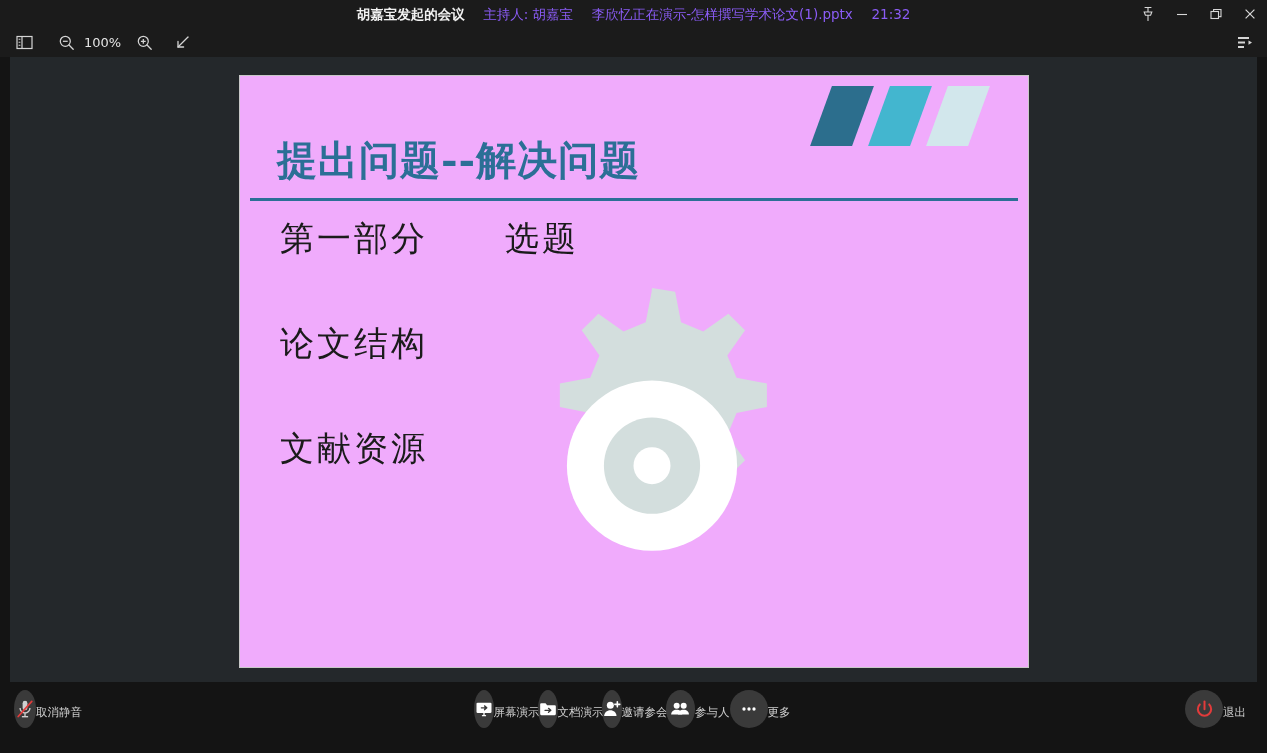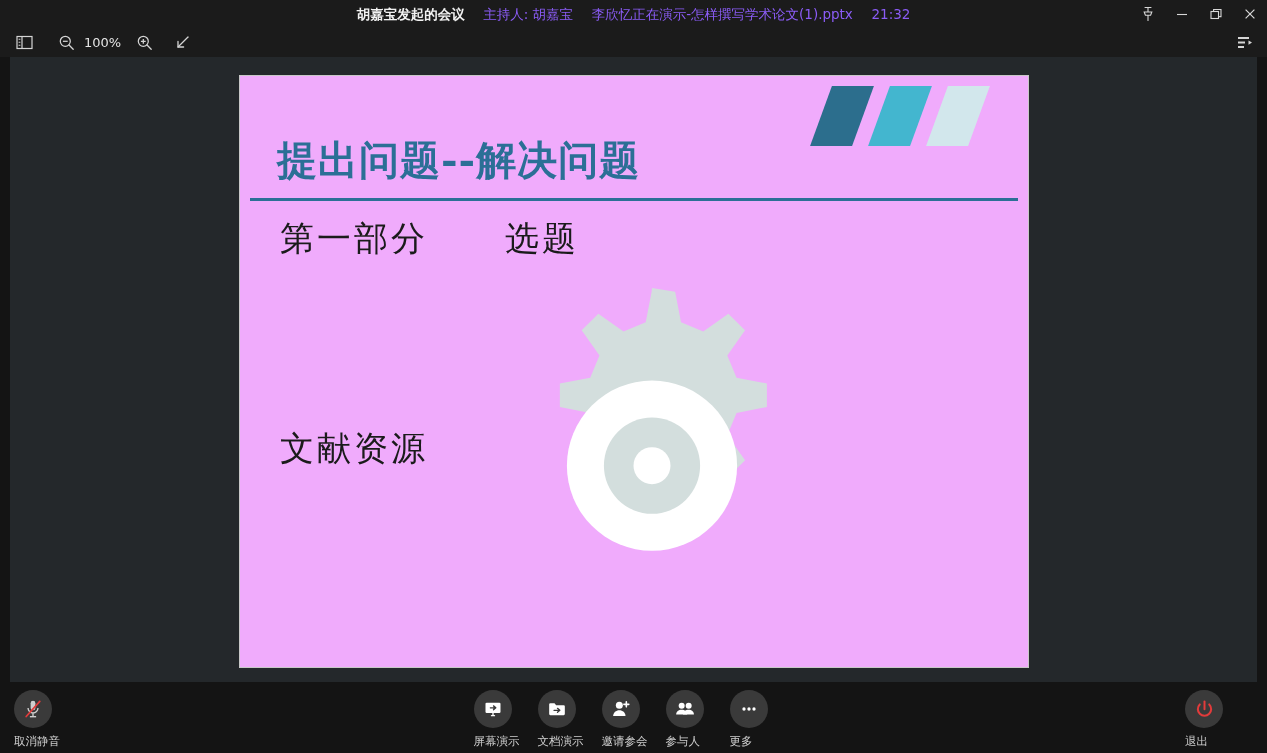--- a/index.html
+++ b/index.html
@@ -156,21 +156,21 @@
     display: flex; align-items: center;
   }
   .bb-left { position: absolute; left: 14px; top: 8px; }
   .bb-center {
     position: absolute; left: 0; right: 0; top: 8px;
     display: flex; justify-content: center; 
   }
   .bb-right { position: absolute; right: 18px; top: 8px; }
   .bb-btn {
     width: 64px;
-    display: flex; flex-direction: column; align-items: flex-start;
+    display: flex; flex-direction: row; align-items: center;
     cursor: default;
   }
   .circ {
     width: 38px; height: 38px; border-radius: 50%;
     background: #3a3a3a;
     display: flex; align-items: center; justify-content: center;
     color: #ffffff;
   }
   .circ.exit { background: #3a3a3a; color: #e23b3b; }
   .bb-label {
@@ -288,20 +288,21 @@
 
           <div class="slide-title">提出问题--解决问题</div>
           <div class="slide-rule"></div>
 
           <div class="rows">
             <div class="row">
               <span class="lbl">第一部分</span>
               <span class="val">选题</span>
             </div>
             <div class="row">
+              <span class="val">论文结构</span>
             </div>
             <div class="row">
               <span class="val">文献资源</span>
             </div>
           </div>
 
         </div>
       </div>
 
     </div>

